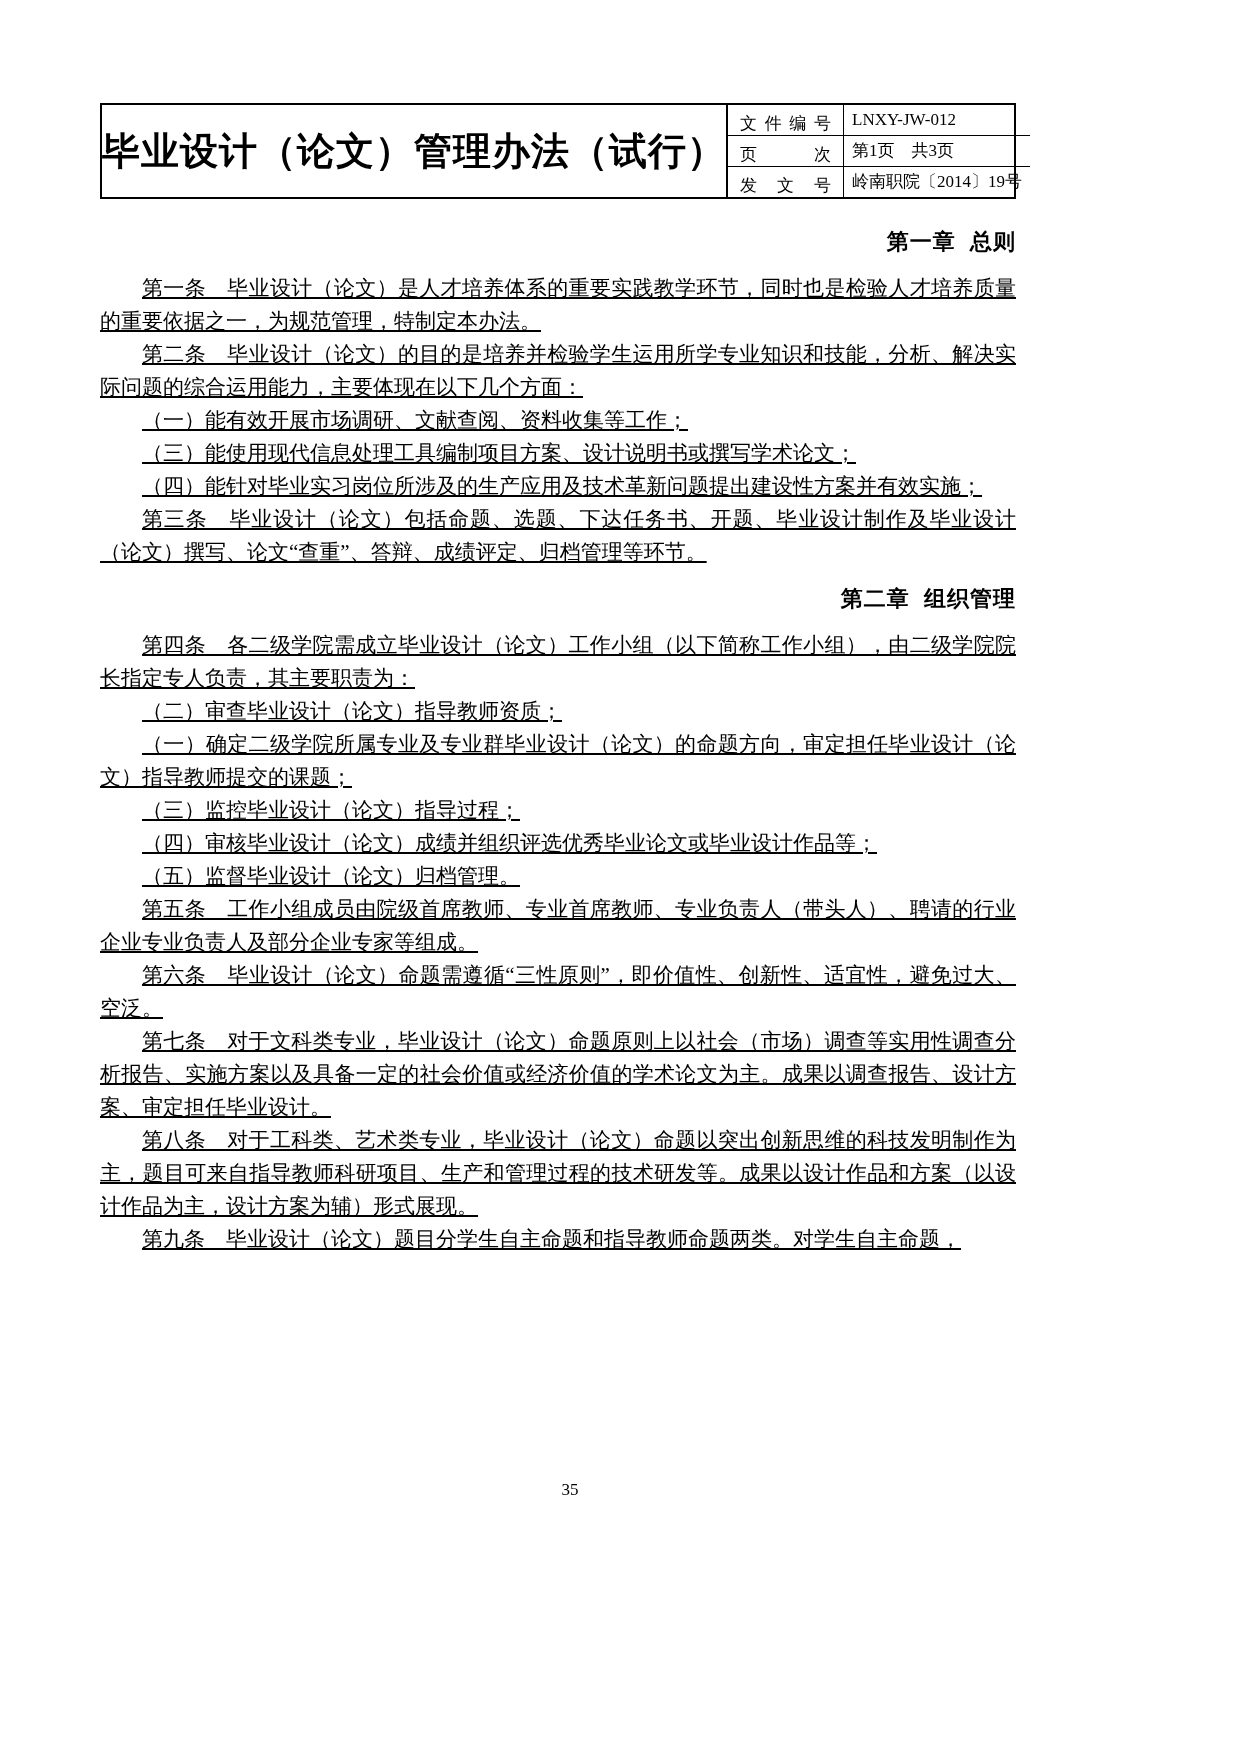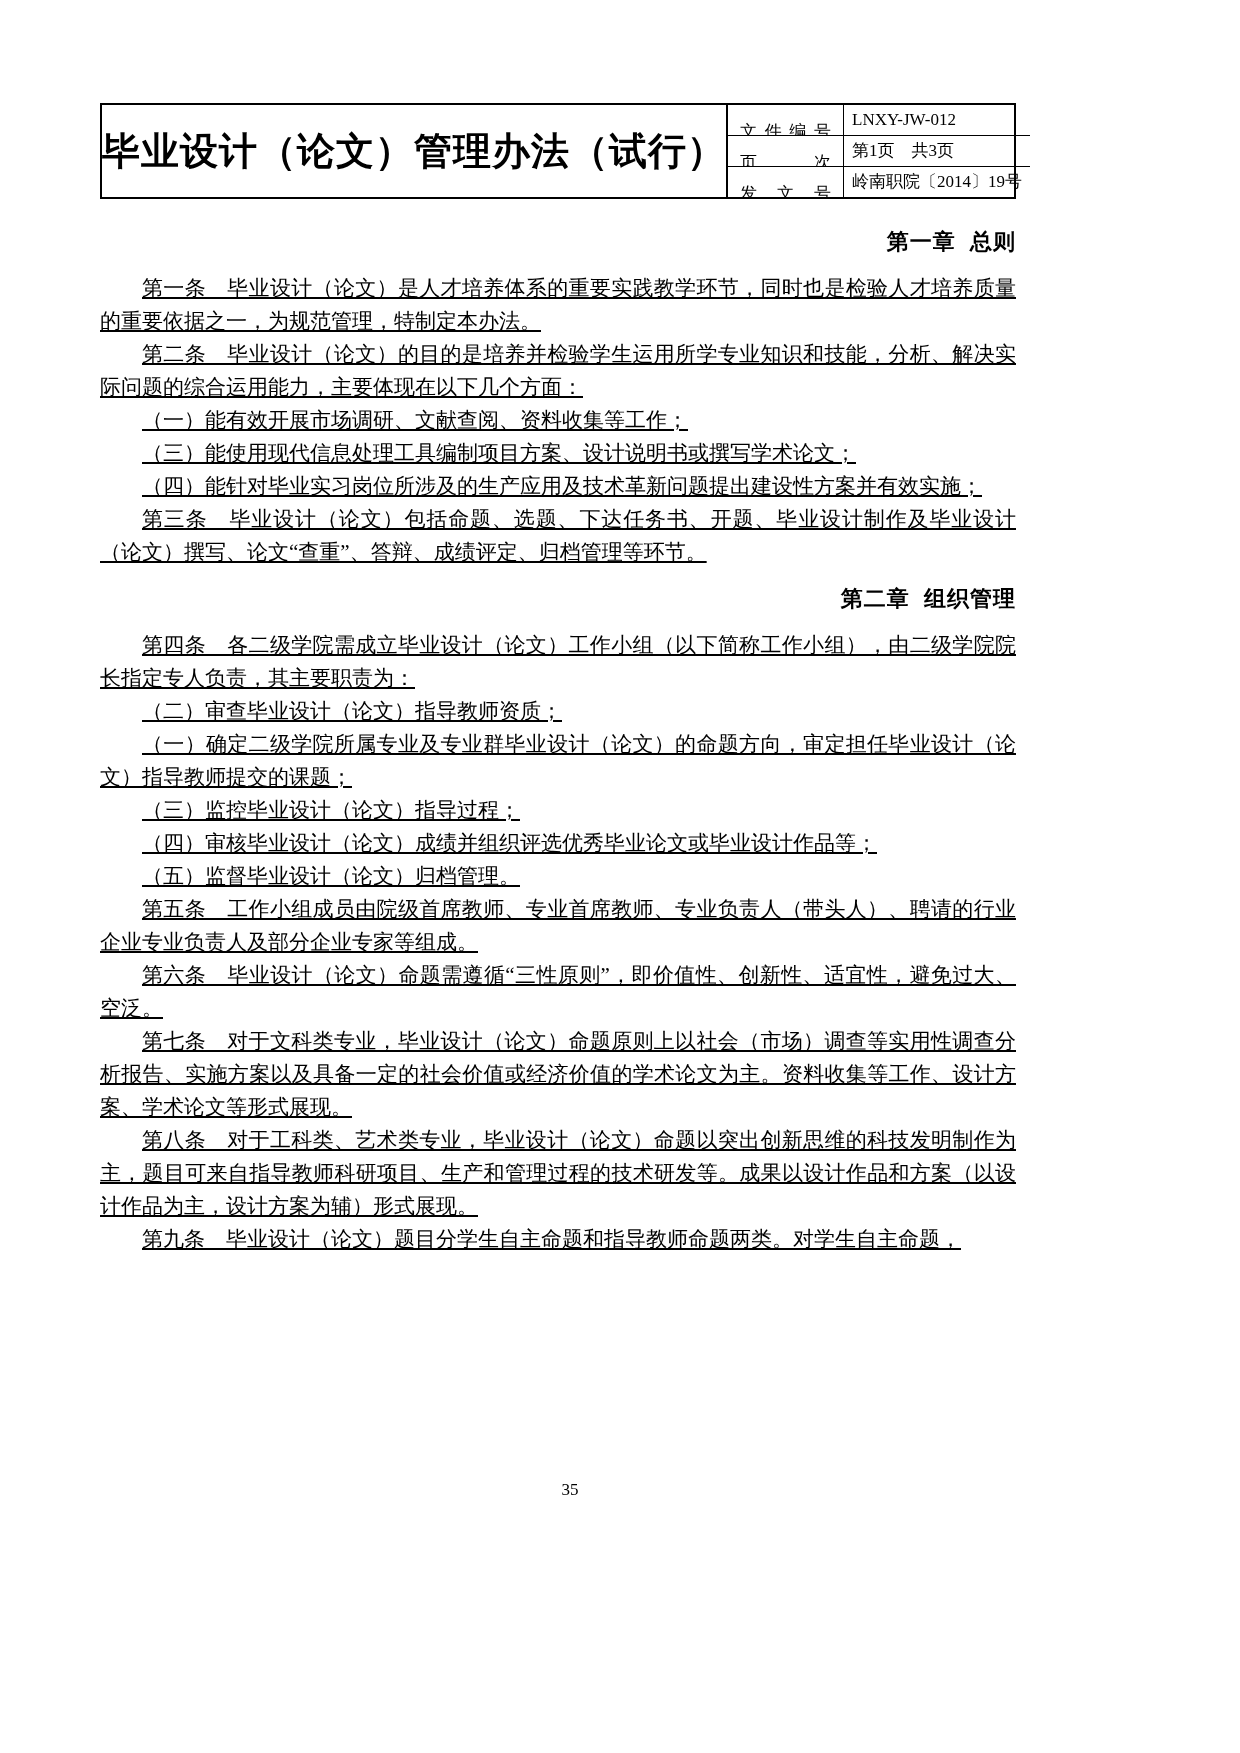--- a/index.html
+++ b/index.html
@@ -52,21 +52,21 @@
   .meta-row {
     display: flex;
     align-items: stretch;
     border-bottom: 1.5px solid #000;
     height: 30px;
   }
   .meta-row:last-child { border-bottom: none; }
   .meta-label {
     width: 116px;
     box-sizing: border-box;
-    padding: 12px 12px;
+    padding: 4px 12px;
     border-right: 1.5px solid #000;
     font-size: 17px;
     line-height: 30px;
     text-align: justify;
     text-align-last: justify;
     overflow: hidden;
   }
   .meta-value {
     flex: 1;
     box-sizing: border-box;
@@ -146,21 +146,21 @@
       <h2 class="chapter-heading">第二章 组织管理</h2>
       <p class="para">第四条　各二级学院需成立毕业设计（论文）工作小组（以下简称工作小组），由二级学院院长指定专人负责，其主要职责为：</p>
       <p class="para">（二）审查毕业设计（论文）指导教师资质；</p>
       <p class="para">（一）确定二级学院所属专业及专业群毕业设计（论文）的命题方向，审定担任毕业设计（论文）指导教师提交的课题；</p>
       <p class="para">（三）监控毕业设计（论文）指导过程；</p>
       <p class="para">（四）审核毕业设计（论文）成绩并组织评选优秀毕业论文或毕业设计作品等；</p>
       <p class="para">（五）监督毕业设计（论文）归档管理。</p>
       <p class="para">第五条　工作小组成员由院级首席教师、专业首席教师、专业负责人（带头人）、聘请的行业企业专业负责人及部分企业专家等组成。</p>
 
       <p class="para">第六条　毕业设计（论文）命题需遵循“三性原则”，即价值性、创新性、适宜性，避免过大、空泛。</p>
-      <p class="para">第七条　对于文科类专业，毕业设计（论文）命题原则上以社会（市场）调查等实用性调查分析报告、实施方案以及具备一定的社会价值或经济价值的学术论文为主。资料收集等工作、设计方案、学术论文等形式展现。</p>
+      <p class="para">第七条　对于文科类专业，毕业设计（论文）命题原则上以社会（市场）调查等实用性调查分析报告、实施方案以及具备一定的社会价值或经济价值的学术论文为主。成果以调查报告、设计方案、审定担任毕业设计。</p>
       <p class="para">第八条　对于工科类、艺术类专业，毕业设计（论文）命题以突出创新思维的科技发明制作为主，题目可来自指导教师科研项目、生产和管理过程的技术研发等。成果以设计作品和方案（以设计作品为主，设计方案为辅）形式展现。</p>
       <p class="para">第九条　毕业设计（论文）题目分学生自主命题和指导教师命题两类。对学生自主命题，</p>
     </main>
 
   </div>
 
   <footer class="page-footer">
     <span>35</span>
   </footer>
 </div>

